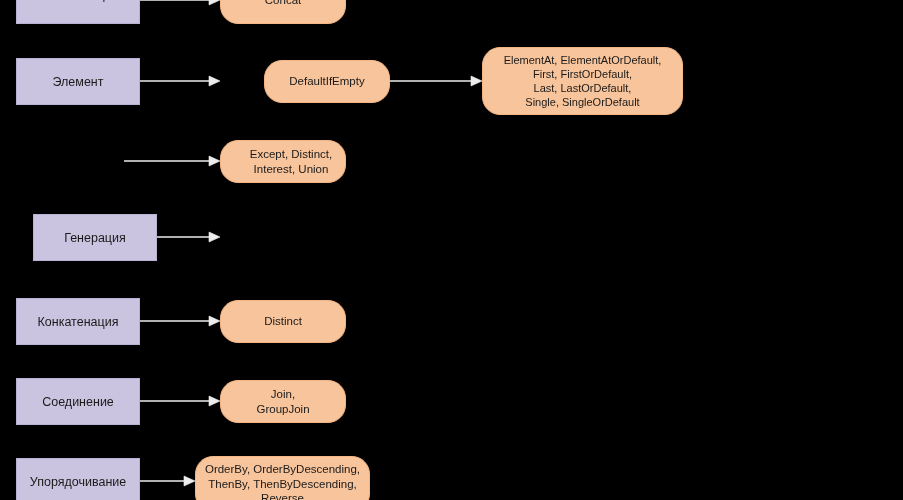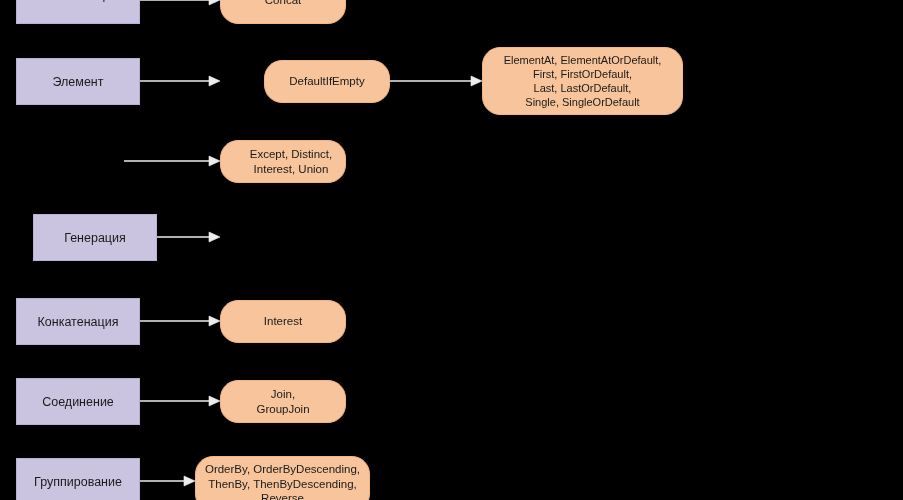--- a/index.html
+++ b/index.html
@@ -143,33 +143,33 @@
   </div>
 
   <div class="node category" style="left:17px; top:214px; width:124px; height:47px;">
     <span>Генерация</span>
   </div>
 
   <div class="node category" style="left:0px; top:298px; width:124px; height:47px;">
     <span>Конкатенация</span>
   </div>
   <div class="node method" style="left:220px; top:300px; width:126px; height:43px;">
-    <span>Interest</span>
+    <span>Distinct</span>
   </div>
 
   <div class="node category" style="left:0px; top:378px; width:124px; height:47px;">
     <span>Соединение</span>
   </div>
   <div class="node method" style="left:220px; top:380px; width:126px; height:43px;">
     <span>Join,
 GroupJoin</span>
   </div>
 
   <div class="node category" style="left:0px; top:458px; width:124px; height:47px;">
-    <span>Группирование</span>
+    <span>Упорядочивание</span>
   </div>
   <div class="node method" style="left:195px; top:456px; width:175px; height:56px;">
     <span>OrderBy, OrderByDescending,
 ThenBy, ThenByDescending,
 Reverse</span>
   </div>
 
 </div>
 
 </body></html>

